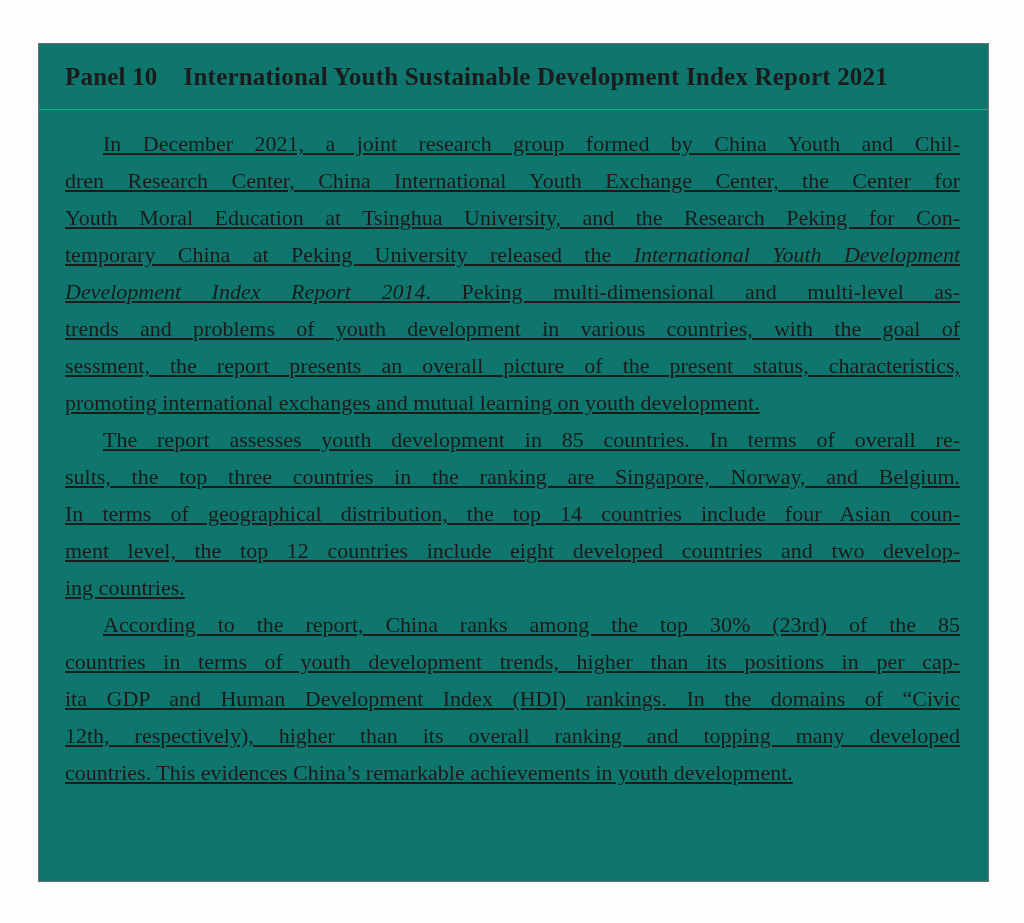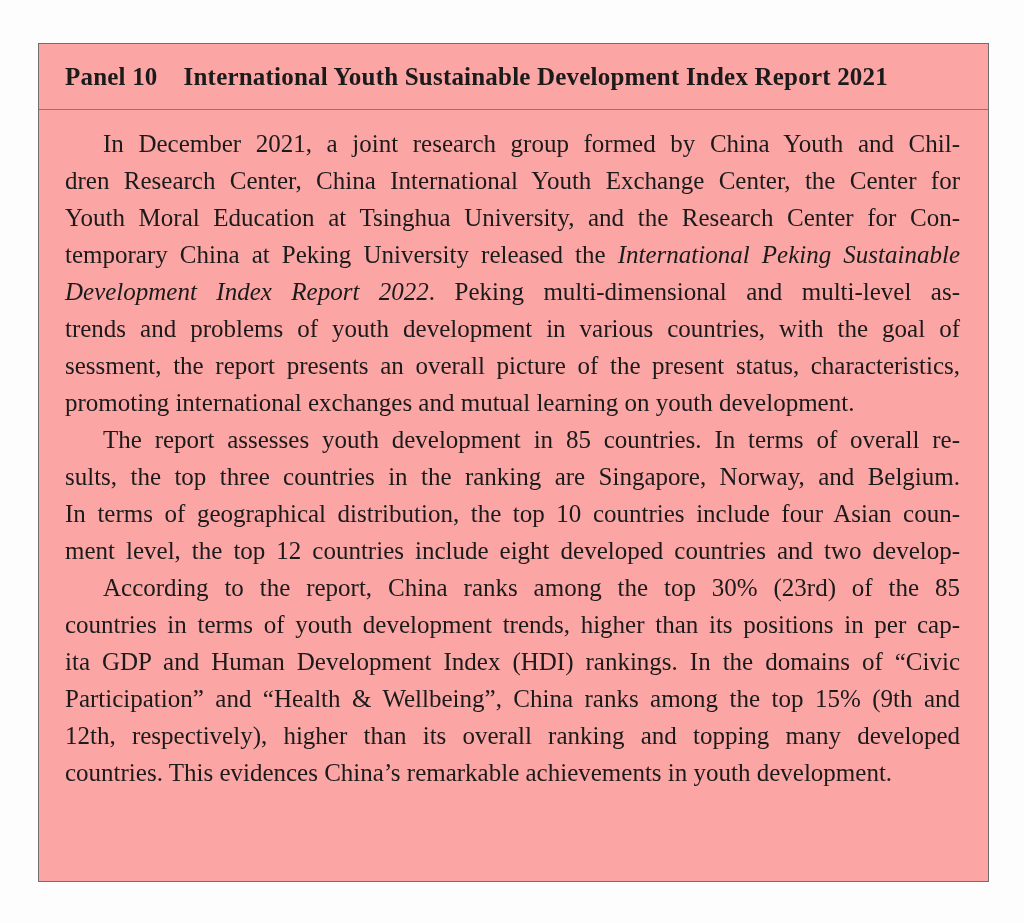--- a/index.html
+++ b/index.html
@@ -9,39 +9,40 @@
     font-family: "Liberation Serif", serif;
     color: #1b1b1b;
     overflow: hidden;
   }
   .page { position: relative; width: 1024px; height: 923px; }
   .panel {
     position: absolute; left: 38px; top: 43px;
     width: 951px; height: 839px;
     box-sizing: border-box;
     border: 1px solid #6f6f6f;
-    background: #fca5a5;
+    background: #0f766e;
     overflow: hidden;
   }
   .panel-header {
     height: 66px;
     box-sizing: border-box;
     border-bottom: 1px solid #7d7d7d;
     display: flex;
     align-items: center;
     padding: 0 26px;
     font-weight: bold;
     font-size: 25px;
     white-space: nowrap;
     letter-spacing: 0.2px;
   }
   .panel-label { margin-right: 26px; }
   .panel-body {
     padding: 15px 28px 0 26px;
-    font-size: 25px;
+    font-size: 22px;
+    text-decoration: underline;
   }
   .paragraph { margin: 0; }
   .line {
     line-height: 37px;
     text-align: justify;
     text-align-last: justify;
   }
   .line.last {
     text-align: center;
     text-align-last: left;
@@ -55,36 +56,36 @@
 <div class="page">
   <div class="panel">
     <div class="panel-header">
       <span class="panel-label">Panel 10</span>
       <span class="panel-title">International Youth Sustainable Development Index Report 2021</span>
     </div>
     <div class="panel-body">
         <div class="paragraph">
           <div class="line indent"><span>In December 2021, a joint research group formed by China Youth and Chil-</span></div>
           <div class="line"><span>dren Research Center, China International Youth Exchange Center, the Center for</span></div>
-          <div class="line"><span>Youth Moral Education at Tsinghua University, and the Research Center for Con-</span></div>
-          <div class="line"><span>temporary China at Peking University released the </span><span class="italic">International Peking Sustainable</span></div>
-          <div class="line"><span class="italic">Development Index Report 2022</span><span>. Peking multi-dimensional and multi-level as-</span></div>
+          <div class="line"><span>Youth Moral Education at Tsinghua University, and the Research Peking for Con-</span></div>
+          <div class="line"><span>temporary China at Peking University released the </span><span class="italic">International Youth Development</span></div>
+          <div class="line"><span class="italic">Development Index Report 2014</span><span>. Peking multi-dimensional and multi-level as-</span></div>
           <div class="line"><span>trends and problems of youth development in various countries, with the goal of</span></div>
           <div class="line"><span>sessment, the report presents an overall picture of the present status, characteristics,</span></div>
           <div class="line last"><span>promoting international exchanges and mutual learning on youth development.</span></div>
         </div>
         <div class="paragraph">
           <div class="line indent"><span>The report assesses youth development in 85 countries. In terms of overall re-</span></div>
           <div class="line"><span>sults, the top three countries in the ranking are Singapore, Norway, and Belgium.</span></div>
-          <div class="line"><span>In terms of geographical distribution, the top 10 countries include four Asian coun-</span></div>
+          <div class="line"><span>In terms of geographical distribution, the top 14 countries include four Asian coun-</span></div>
           <div class="line"><span>ment level, the top 12 countries include eight developed countries and two develop-</span></div>
+          <div class="line last"><span>ing countries.</span></div>
         </div>
         <div class="paragraph">
           <div class="line indent"><span>According to the report, China ranks among the top 30% (23rd) of the 85</span></div>
           <div class="line"><span>countries in terms of youth development trends, higher than its positions in per cap-</span></div>
           <div class="line"><span>ita GDP and Human Development Index (HDI) rankings. In the domains of “Civic</span></div>
-          <div class="line"><span>Participation” and “Health &amp; Wellbeing”, China ranks among the top 15% (9th and</span></div>
           <div class="line"><span>12th, respectively), higher than its overall ranking and topping many developed</span></div>
           <div class="line last"><span>countries. This evidences China’s remarkable achievements in youth development.</span></div>
         </div>
       </div>
   </div>
 </div>
 
 </body></html>

